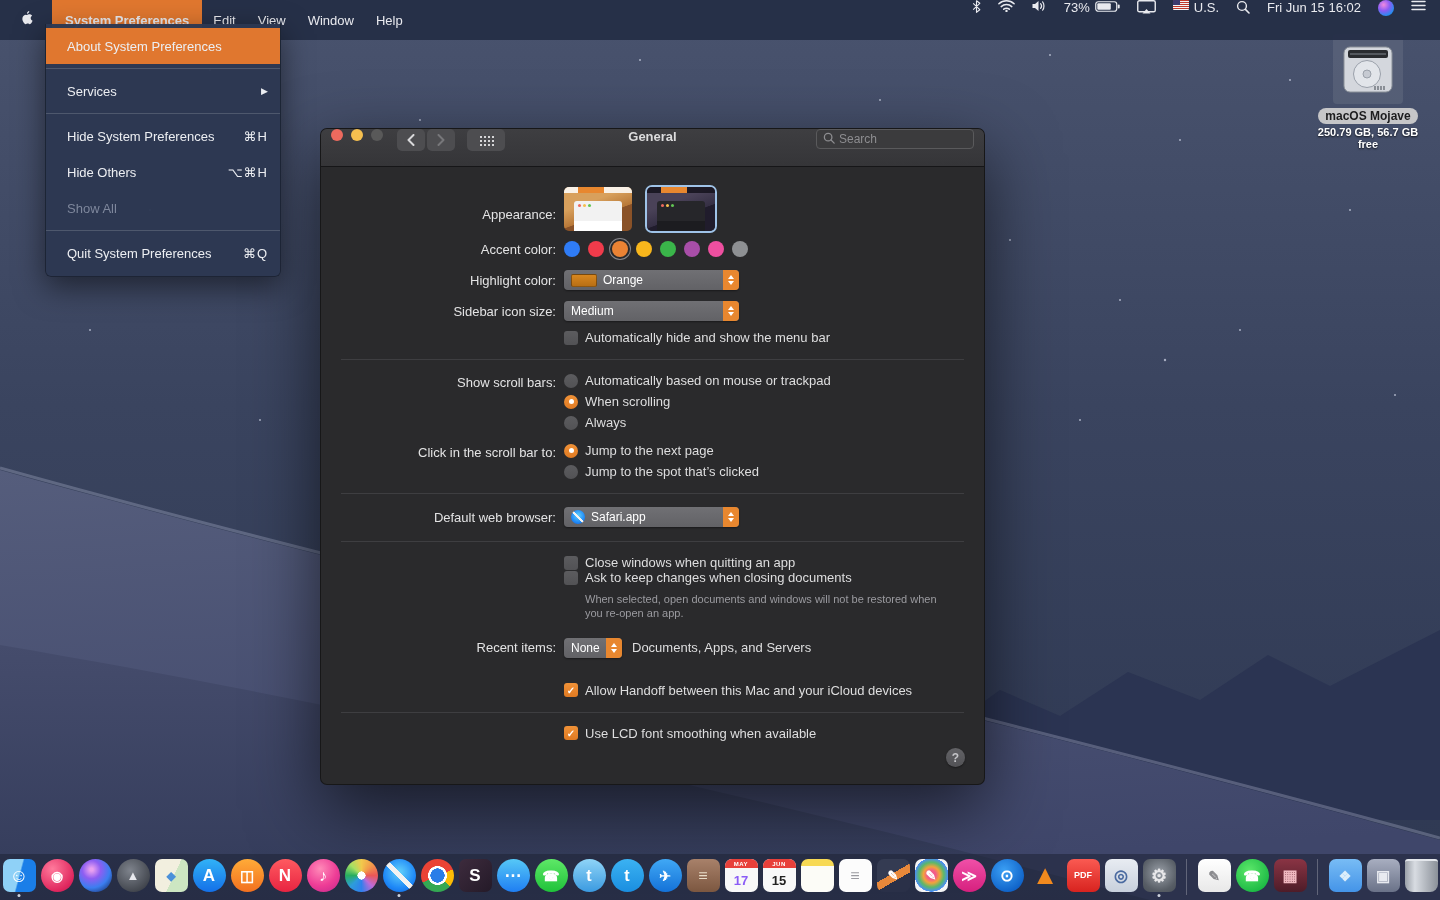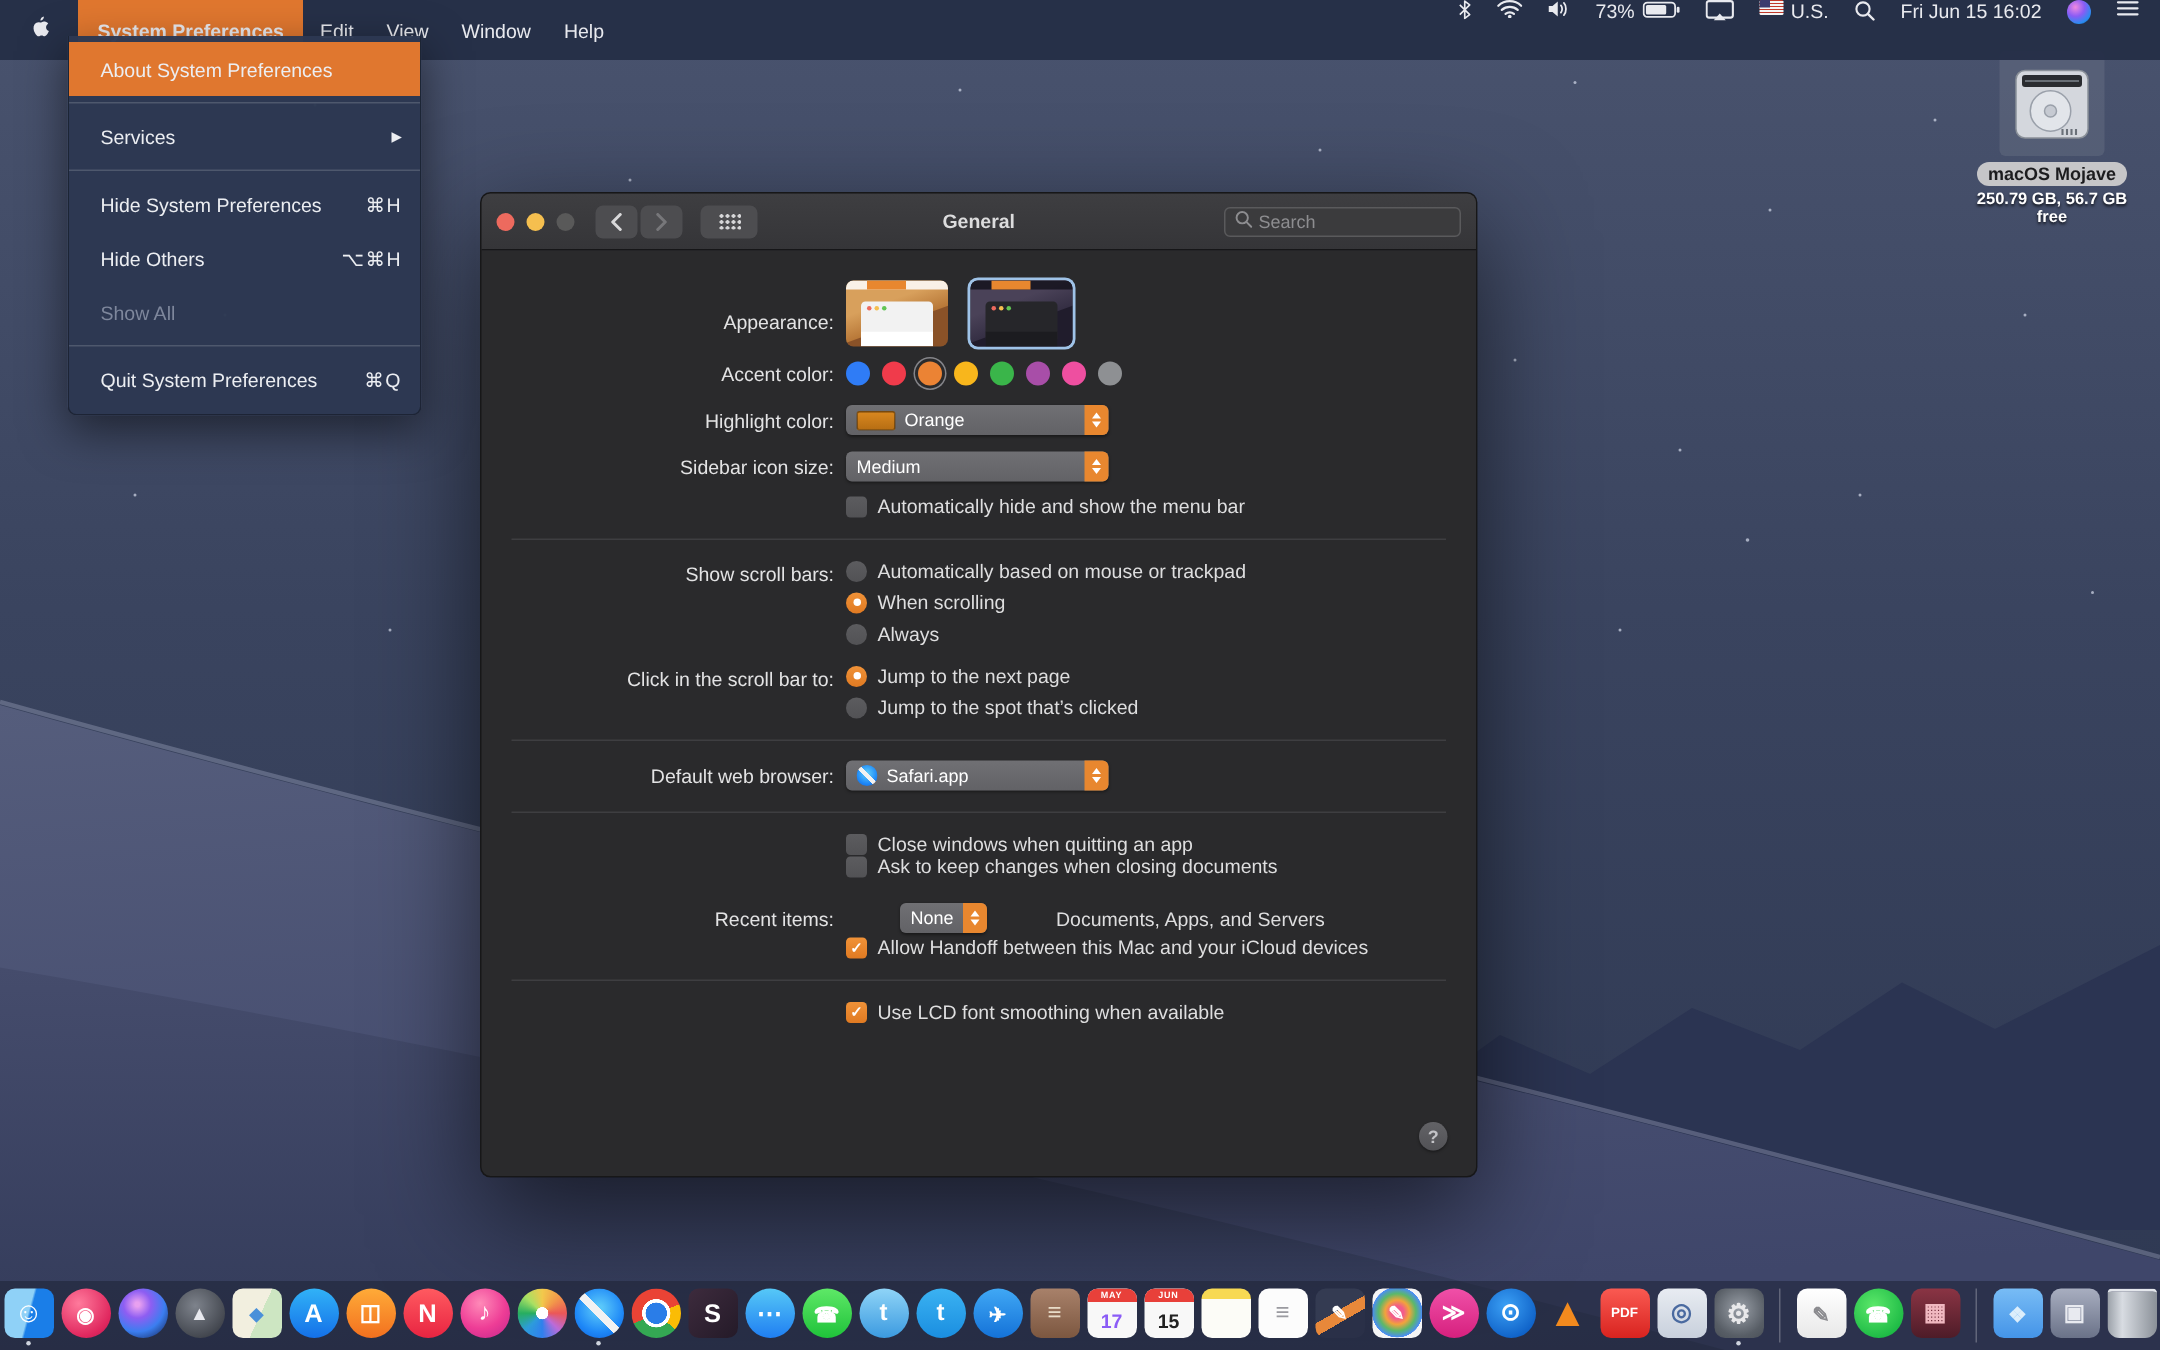--- a/index.html
+++ b/index.html
@@ -42,21 +42,21 @@
   .disk-label { display:inline-block; margin-top:4px; background:#c6c6c8; color:#1c1c1e; font-size:12px;
     font-weight:bold; padding:1px 7px; border-radius:8px; }
   .disk-info { margin-top:2px; color:#fff; font-size:11px; font-weight:bold; text-shadow:0 1px 2px rgba(0,0,0,.8); }
 
   
   #win { position:absolute; left:320px; top:128px; width:665px; height:657px; z-index:20;
     background:#2a2a2c; border-radius:7px; border:1px solid rgba(0,0,0,.45);
     box-shadow:0 25px 70px rgba(0,0,0,.6); color:#dededf; font-size:13px; }
   #titlebar { position:relative; height:38px; border-radius:6px 6px 0 0;
     background:linear-gradient(180deg,#3e3e41,#353538); border-bottom:1px solid #161618;
-    display:flex; align-items:center; padding:0 10px; }
+    display:flex; align-items:flex-start; padding:0 10px; }
   .lights { display:flex; gap:8px; margin-right:14px; }
   .light { width:12px; height:12px; border-radius:50%; }
   .light.red { background:#ed6a5e; } .light.yellow { background:#f5bf4f; } .light.gray { background:#595959; }
   .navbtn { width:28px; height:22px; background:#4d4d50; border-radius:5px; display:flex;
     align-items:center; justify-content:center; }
   .navbtn + .navbtn { margin-left:2px; }
   .gridbtn { width:38px; height:22px; background:#4d4d50; border-radius:5px; margin-left:12px;
     display:flex; align-items:center; justify-content:center; }
   .grid-dots { width:15px; height:11px;
     background-image:radial-gradient(#d6d6d8 1.1px, transparent 1.3px); background-size:4px 4px; }
@@ -498,22 +498,23 @@
           <span>Close windows when quitting an app</span>
         </div>
       </div>
       <div class="row" style="margin-bottom:6px;">
         <div class="row-label"></div>
         <div class="opt">
           <span class="check"></span>
           <span>Ask to keep changes when closing documents</span>
         </div>
       </div>
-
-      <div class="row" style="margin-top:17px; margin-bottom:2px;gap:36px;">
+      <div class="note">When selected, open documents and windows will not be restored when you re-open an app.</div>
+
+      <div class="row" style="margin-top:17px; margin-bottom:25px;">
         <div class="row-label">Recent items:</div>
         <div class="popup small">
           <span>None</span>
           <span class="stepper">
               <i class="up"></i>
               <i class="down"></i>
             </span>
         </div>
         <span class="suffix">Documents, Apps, and Servers</span>
       </div>

